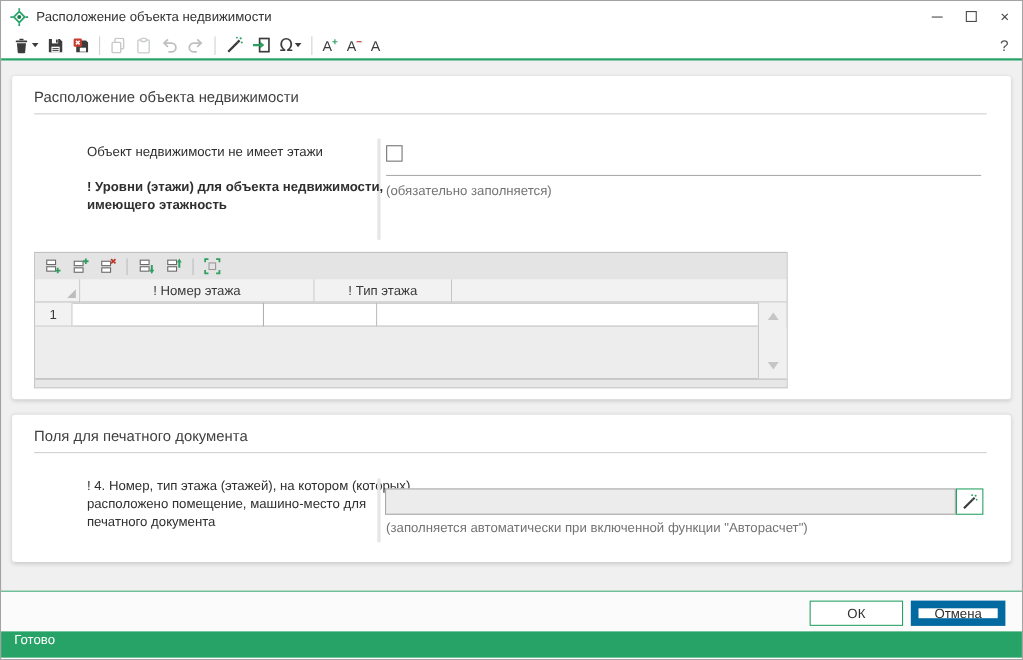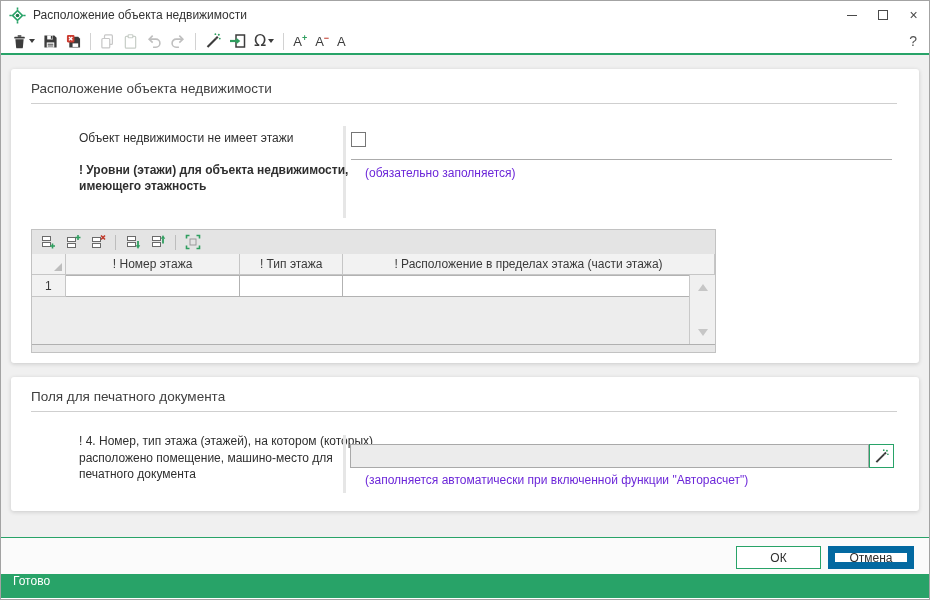--- a/index.html
+++ b/index.html
@@ -33,21 +33,21 @@
   .accent-line { position:absolute; top:52px; left:0; right:0; height:2px; background:var(--accent); }
 
   
   .panel { position:absolute; left:10px; width:908px; background:#fff; border-radius:3px; box-shadow:0 1px 4px rgba(0,0,0,.16); }
   #panel-location { top:68px; height:294px; }
   #panel-print { top:376px; height:134px; }
   .sec-title { position:absolute; left:20px; top:12px; font-size:13.5px; color:#3f3f3f; }
   .sec-divider { position:absolute; left:20px; right:22px; top:34px; height:1px; background:#cfcfcf; }
   .form-label { position:absolute; left:45px; color:#2f2f2f; line-height:16px;margin-left:23px; }
   .v-sep { position:absolute; left:332px; width:3px; background:#e6e6e6; }
-  .hint { position:absolute; left:354px; color:#6d28d9; }
+  .hint { position:absolute; left:340px; color:#737373; }
 
   
   .lbl-no-floors { top:61px; width:296px; }
   .lbl-levels { top:93px; width:300px; font-weight:bold; }
   #panel-location .v-sep { top:57px; height:92px; }
   .checkbox { position:absolute; left:340px; top:63px; width:15px; height:15px; border:1px solid #767676; background:#fff; }
   .field-underline { position:absolute; left:340px; top:90px; width:541px; height:1px; background:#ababab; }
   .hint-required { top:97px; }
 
   
@@ -268,21 +268,20 @@
             <rect x="5" y="5" width="6" height="6" fill="none" stroke="#9a9a9a"></rect>
           </svg>
         </div>
       </div>
       <div class="grid-header">
         <div class="gh-cell gh-sel">
             <span class="corner-tri"></span>
           </div>
         <div class="gh-cell gh-c1">! Номер этажа</div>
         <div class="gh-cell gh-c2">! Тип этажа</div>
-        <div class="gh-cell gh-c3">! Расположение в пределах этажа (части этажа)</div>
         <div class="gh-cell gh-corner"></div>
       </div>
       <div class="grid-row">
         <div class="gr-sel">1</div>
         <div class="gr-cell gr-c1"></div>
         <div class="gr-cell gr-c2"></div>
         <div class="gr-cell gr-c3"></div>
       </div>
       <div class="grid-empty"></div>
       <div class="grid-hscroll"></div>

